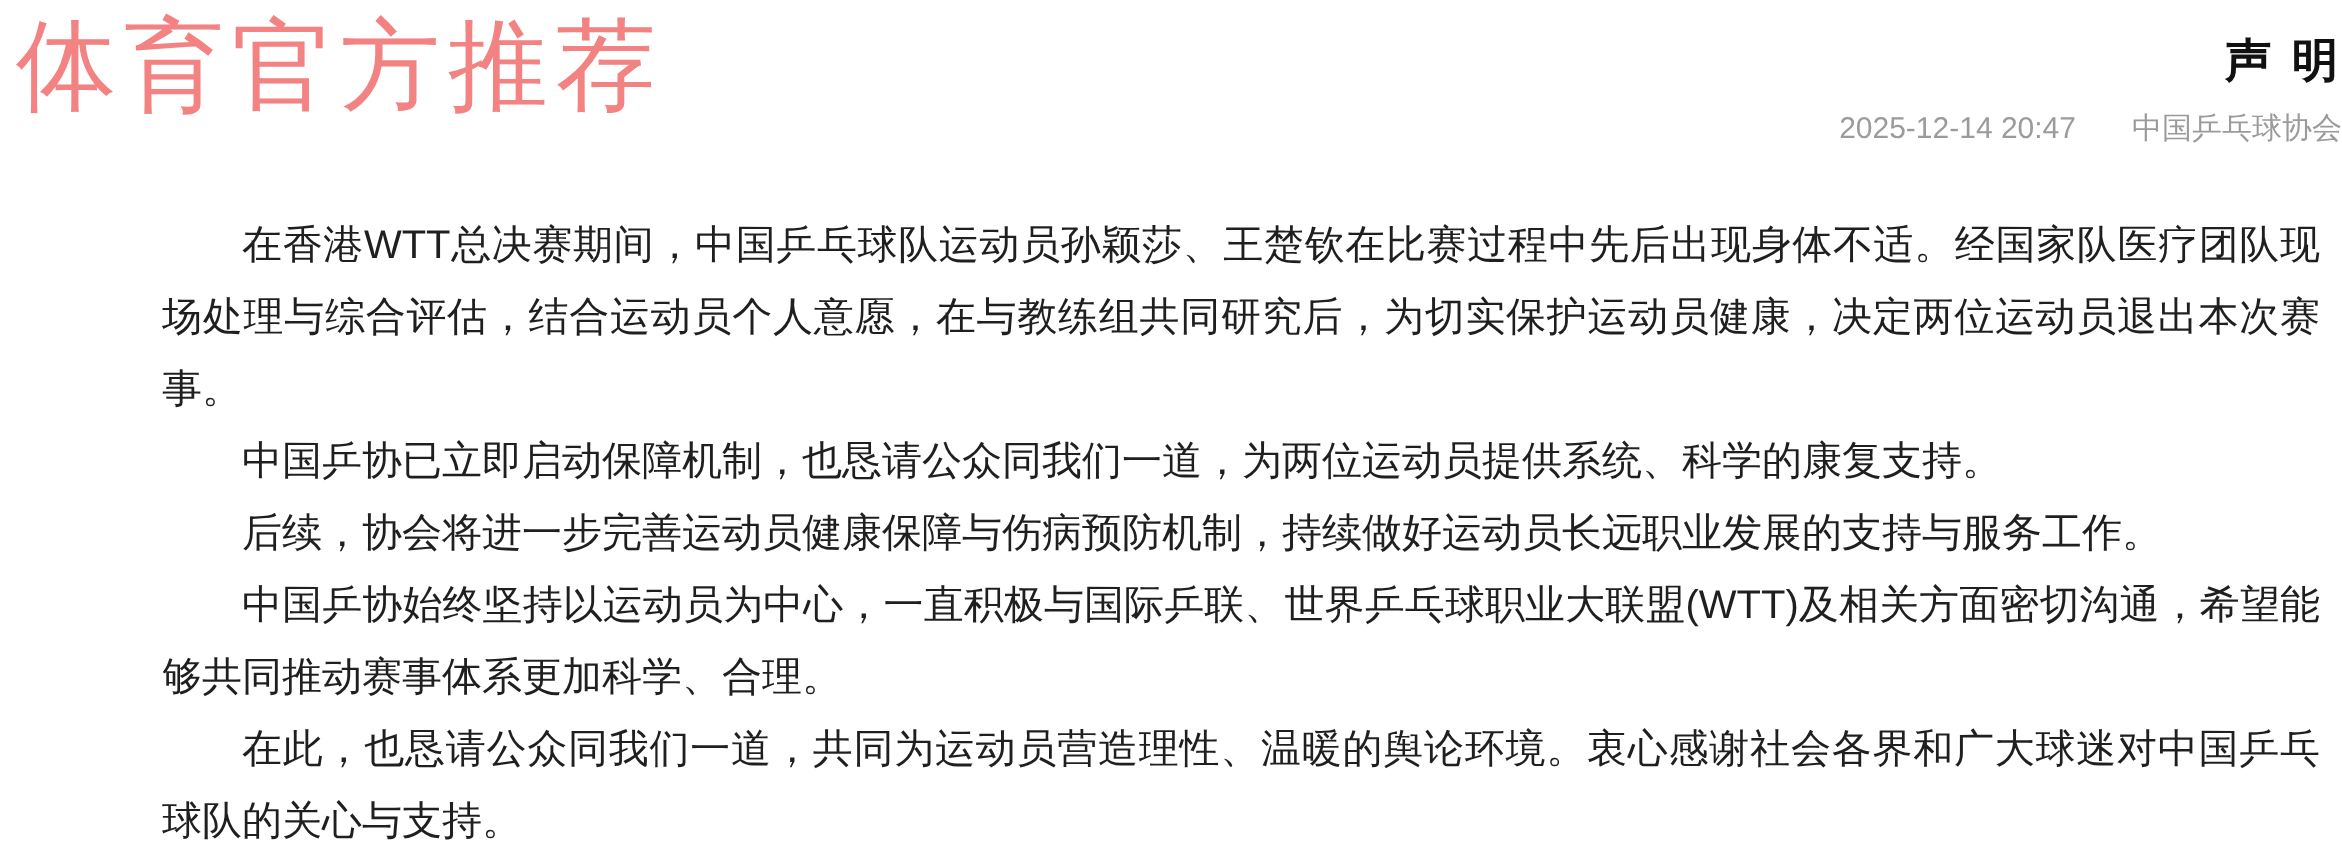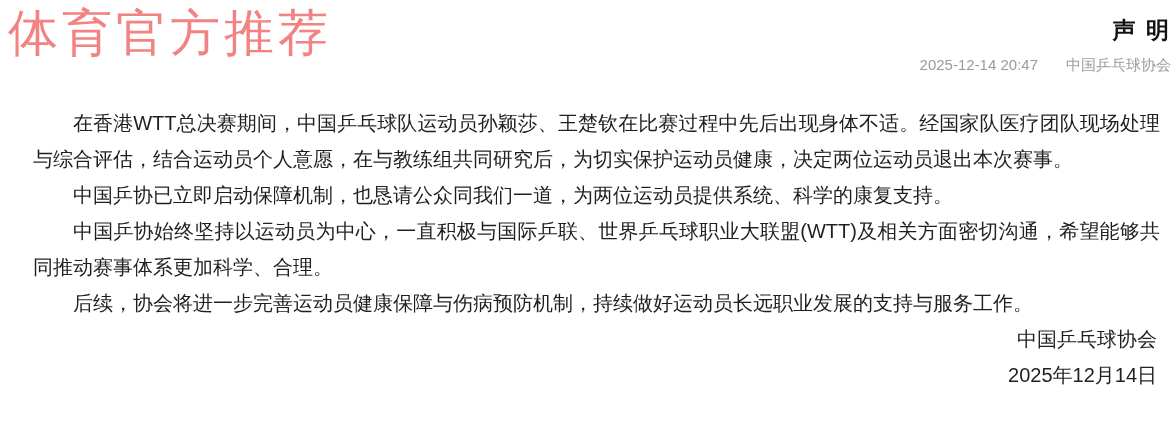--- a/index.html
+++ b/index.html
@@ -7,20 +7,21 @@
   body {
     font-family: "Liberation Sans", "DejaVu Sans", sans-serif;
     width: 1171px;
   }
   .page {
     position: relative;
     width: 1171px;
     height: 431px;
     background: #ffffff;
     overflow: hidden;
+    padding-left: 48px;
   }
   .watermark {
     position: absolute;
     top: 0px;
     left: 8px;
     font-family: "Liberation Serif", "DejaVu Serif", serif;
     font-size: 50px;
     letter-spacing: 4px;
     color: #f38282;
     white-space: nowrap;
@@ -76,22 +77,23 @@
   <div class="header">
     <div class="title">声 明</div>
     <div class="meta">
       <span class="publish-time">2025-12-14 20:47</span><span>中国乒乓球协会</span>
     </div>
   </div>
 
   <div class="article">
     <p>在香港WTT总决赛期间，中国乒乓球队运动员孙颖莎、王楚钦在比赛过程中先后出现身体不适。经国家队医疗团队现场处理与综合评估，结合运动员个人意愿，在与教练组共同研究后，为切实保护运动员健康，决定两位运动员退出本次赛事。</p>
     <p>中国乒协已立即启动保障机制，也恳请公众同我们一道，为两位运动员提供系统、科学的康复支持。</p>
+    <p>后续，协会将进一步完善运动员健康保障与伤病预防机制，持续做好运动员长远职业发展的支持与服务工作。</p>
     <p>中国乒协始终坚持以运动员为中心，一直积极与国际乒联、世界乒乓球职业大联盟(WTT)及相关方面密切沟通，希望能够共同推动赛事体系更加科学、合理。</p>
-    <p>后续，协会将进一步完善运动员健康保障与伤病预防机制，持续做好运动员长远职业发展的支持与服务工作。</p>
+    <p>在此，也恳请公众同我们一道，共同为运动员营造理性、温暖的舆论环境。衷心感谢社会各界和广大球迷对中国乒乓球队的关心与支持。</p>
   </div>
 
   <div class="sign-block">
     <div>中国乒乓球协会</div>
     <div>2025年12月14日</div>
   </div>
 
 </div>
 
 </body></html>

